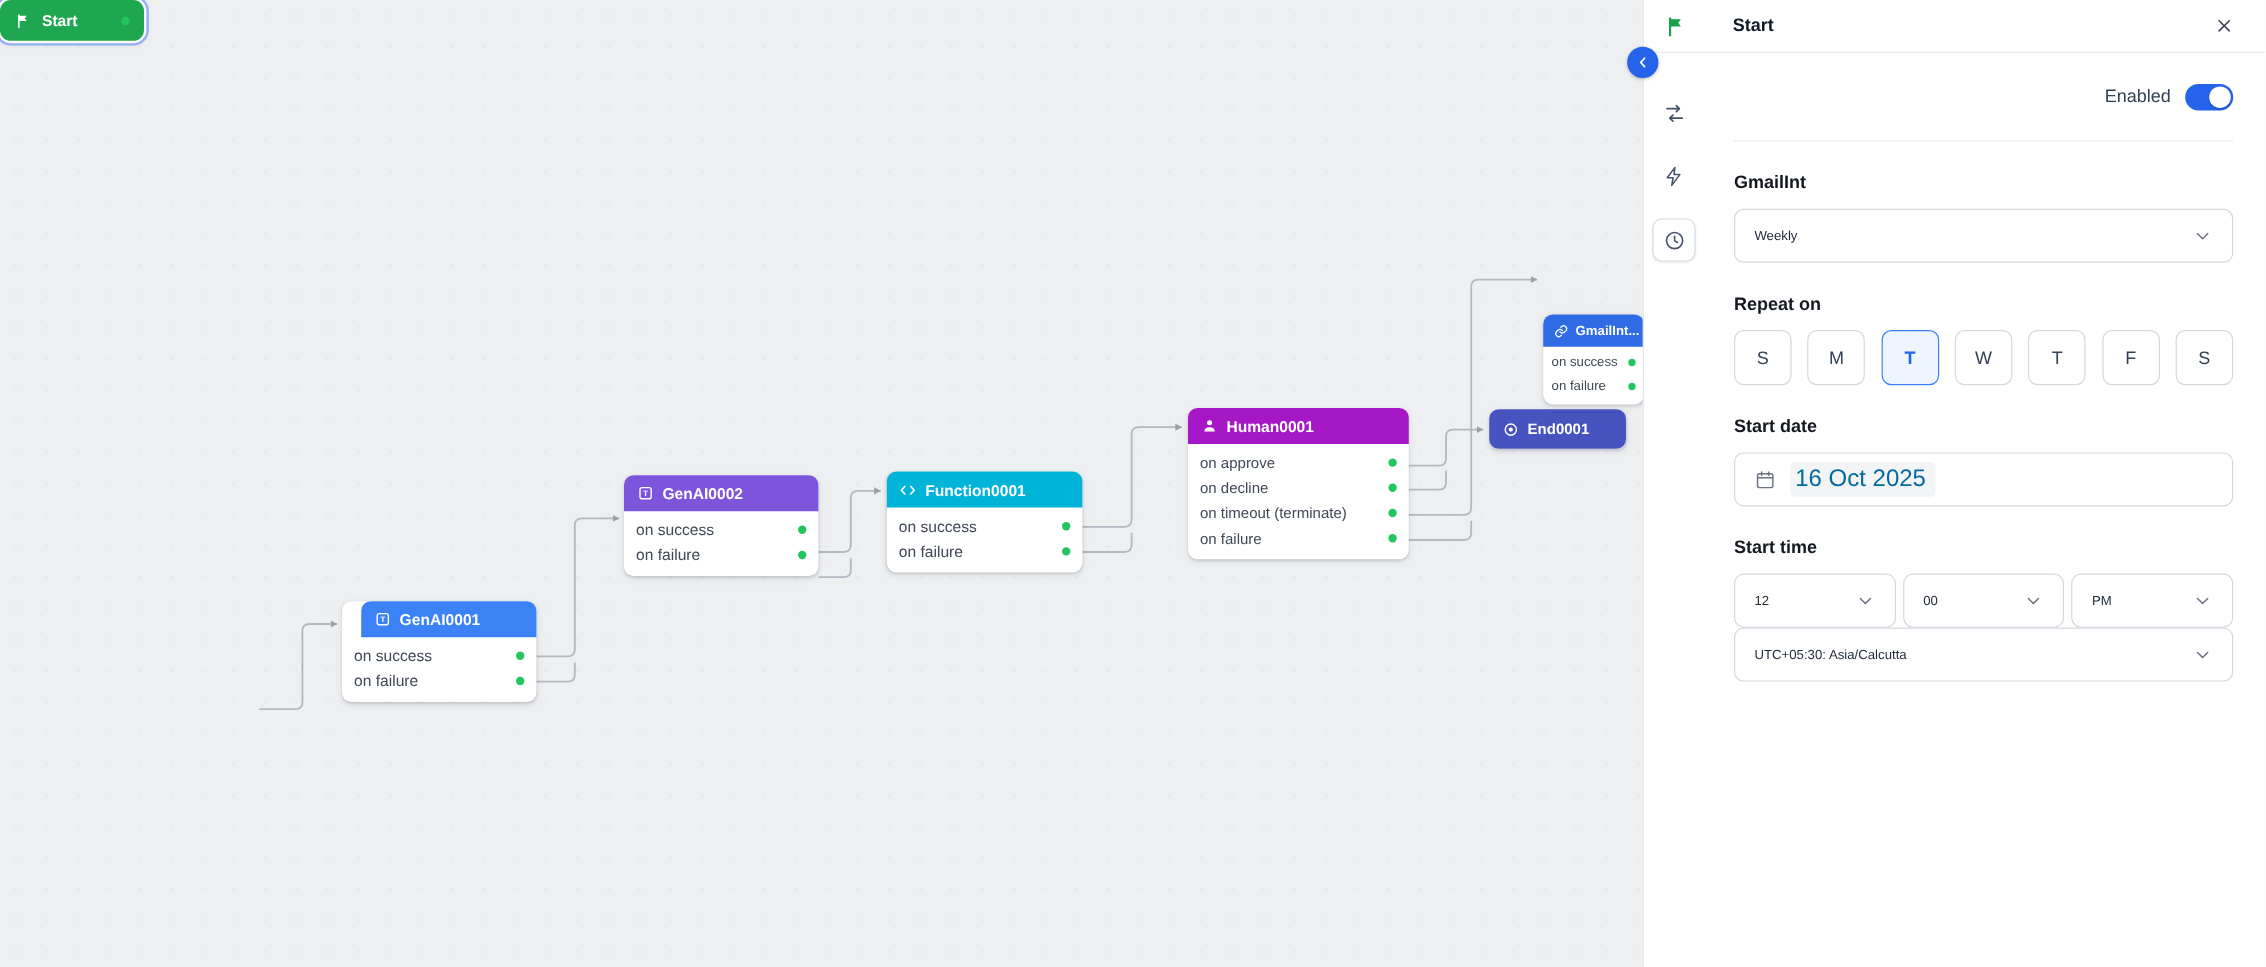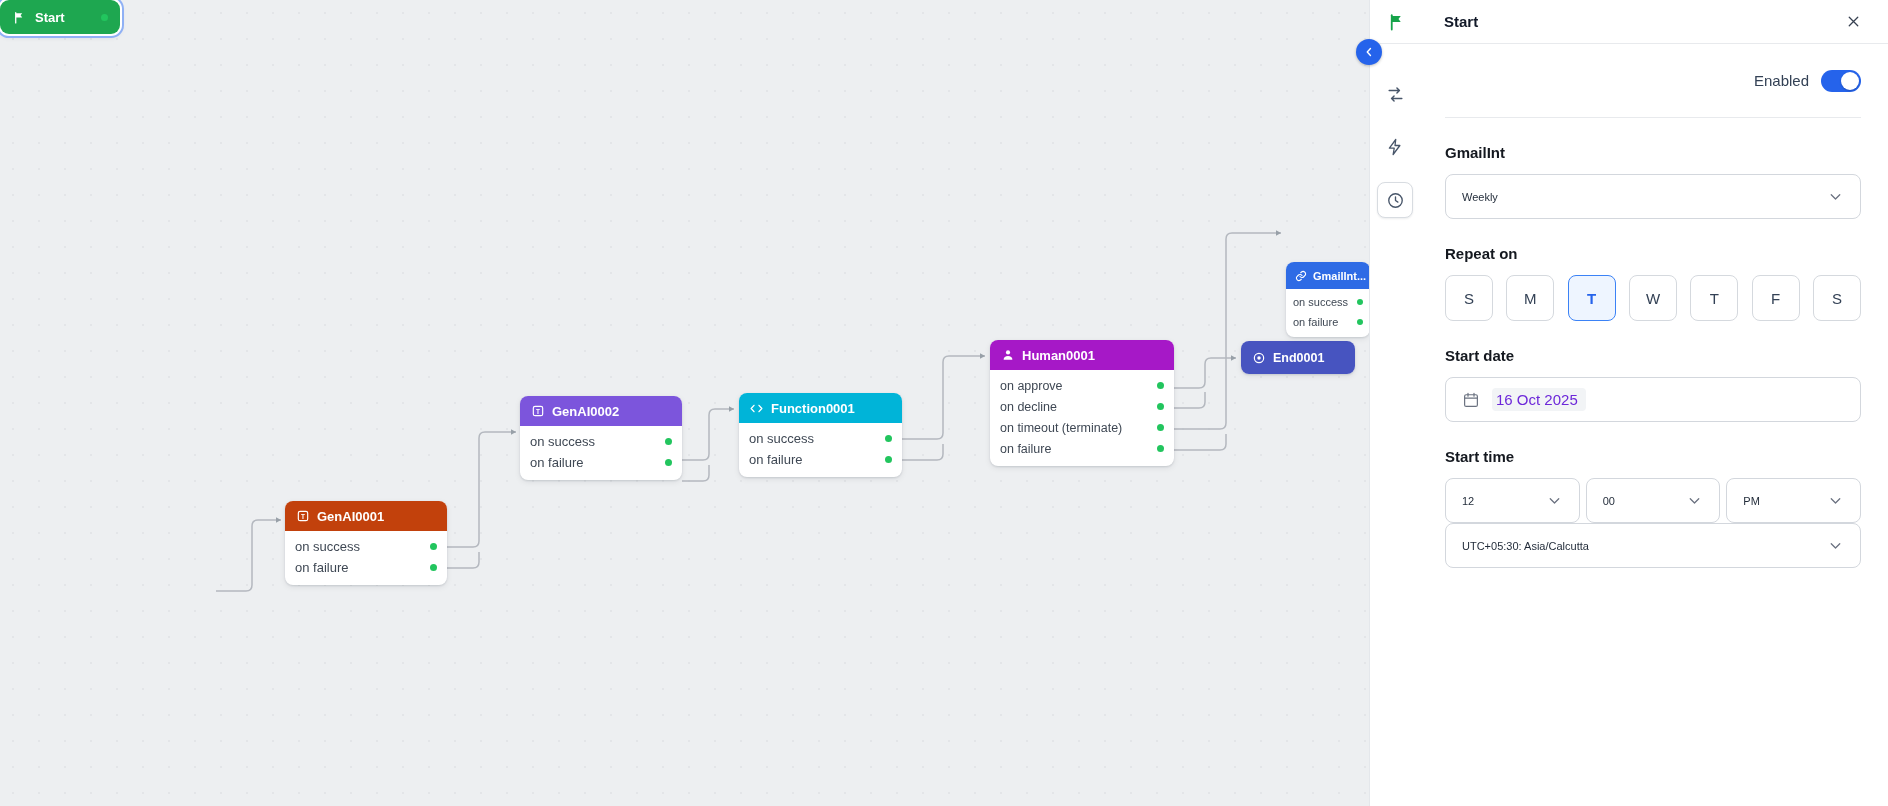--- a/index.html
+++ b/index.html
@@ -75,21 +75,21 @@
   .select .chev { margin-left:auto; color:#6b7280; display:flex; }
 
   .days-row { display:flex; justify-content:space-between; }
   .day-btn { width:48px; height:46px; border:1px solid #d5d9de; border-radius:8px; background:#fff;
              font-family:inherit; font-size:15px; color:#334155; cursor:pointer; }
   .day-btn.selected { border:1.5px solid #3b82f6; background:#eef5ff; color:#2563eb; font-weight:700; }
 
   .date-input { height:45px; border:1px solid #d3d7dd; border-radius:8px; background:#fff; display:flex;
                 align-items:center; gap:12px; padding:0 16px; cursor:text; }
   .date-input .cal { color:#6b7280; display:flex; }
-  .date-value { font-size:15px; color:#6d28d9; background:#f2f4f6; border-radius:4px; padding:3px 8px 3px 4px; }
+  .date-value { font-size:20px; color:#0369a1; background:#f2f4f6; border-radius:4px; padding:3px 8px 3px 4px; }
 
   .time-row { display:flex; gap:6px; }
   .time-row .select { flex:1 1 0; }
 </style>
 </head>
 <body>
 
 <div class="app">
 
   <div class="canvas">
@@ -120,21 +120,21 @@
         <svg viewBox="0 0 24 24" width="13" height="13">
             <path d="M5 22V3" stroke="#fff" stroke-width="2.4" stroke-linecap="round"></path>
             <path d="M5 4h12l-3 4 3 4H5z" fill="#fff"></path>
           </svg>
       </span>
       <span>Start</span>
       <span class="dot"></span>
     </div>
 
     <div class="node node-genai1">
-      <div class="node-header" style="background: #c2410c;">
+      <div class="node-header" style="background: #3b82f6; margin-left: 16px;">
         <span class="hicon">
           <svg viewBox="0 0 24 24" width="14" height="14">
               <rect x="4" y="4" width="16" height="16" rx="3" fill="none" stroke="#fff" stroke-width="2"></rect>
               <text x="12" y="16.5" text-anchor="middle" font-size="11" font-weight="bold" fill="#fff">T</text>
             </svg>
         </span>
         <span>GenAI0001</span>
       </div>
       <div class="node-body">
         <div class="node-row">

